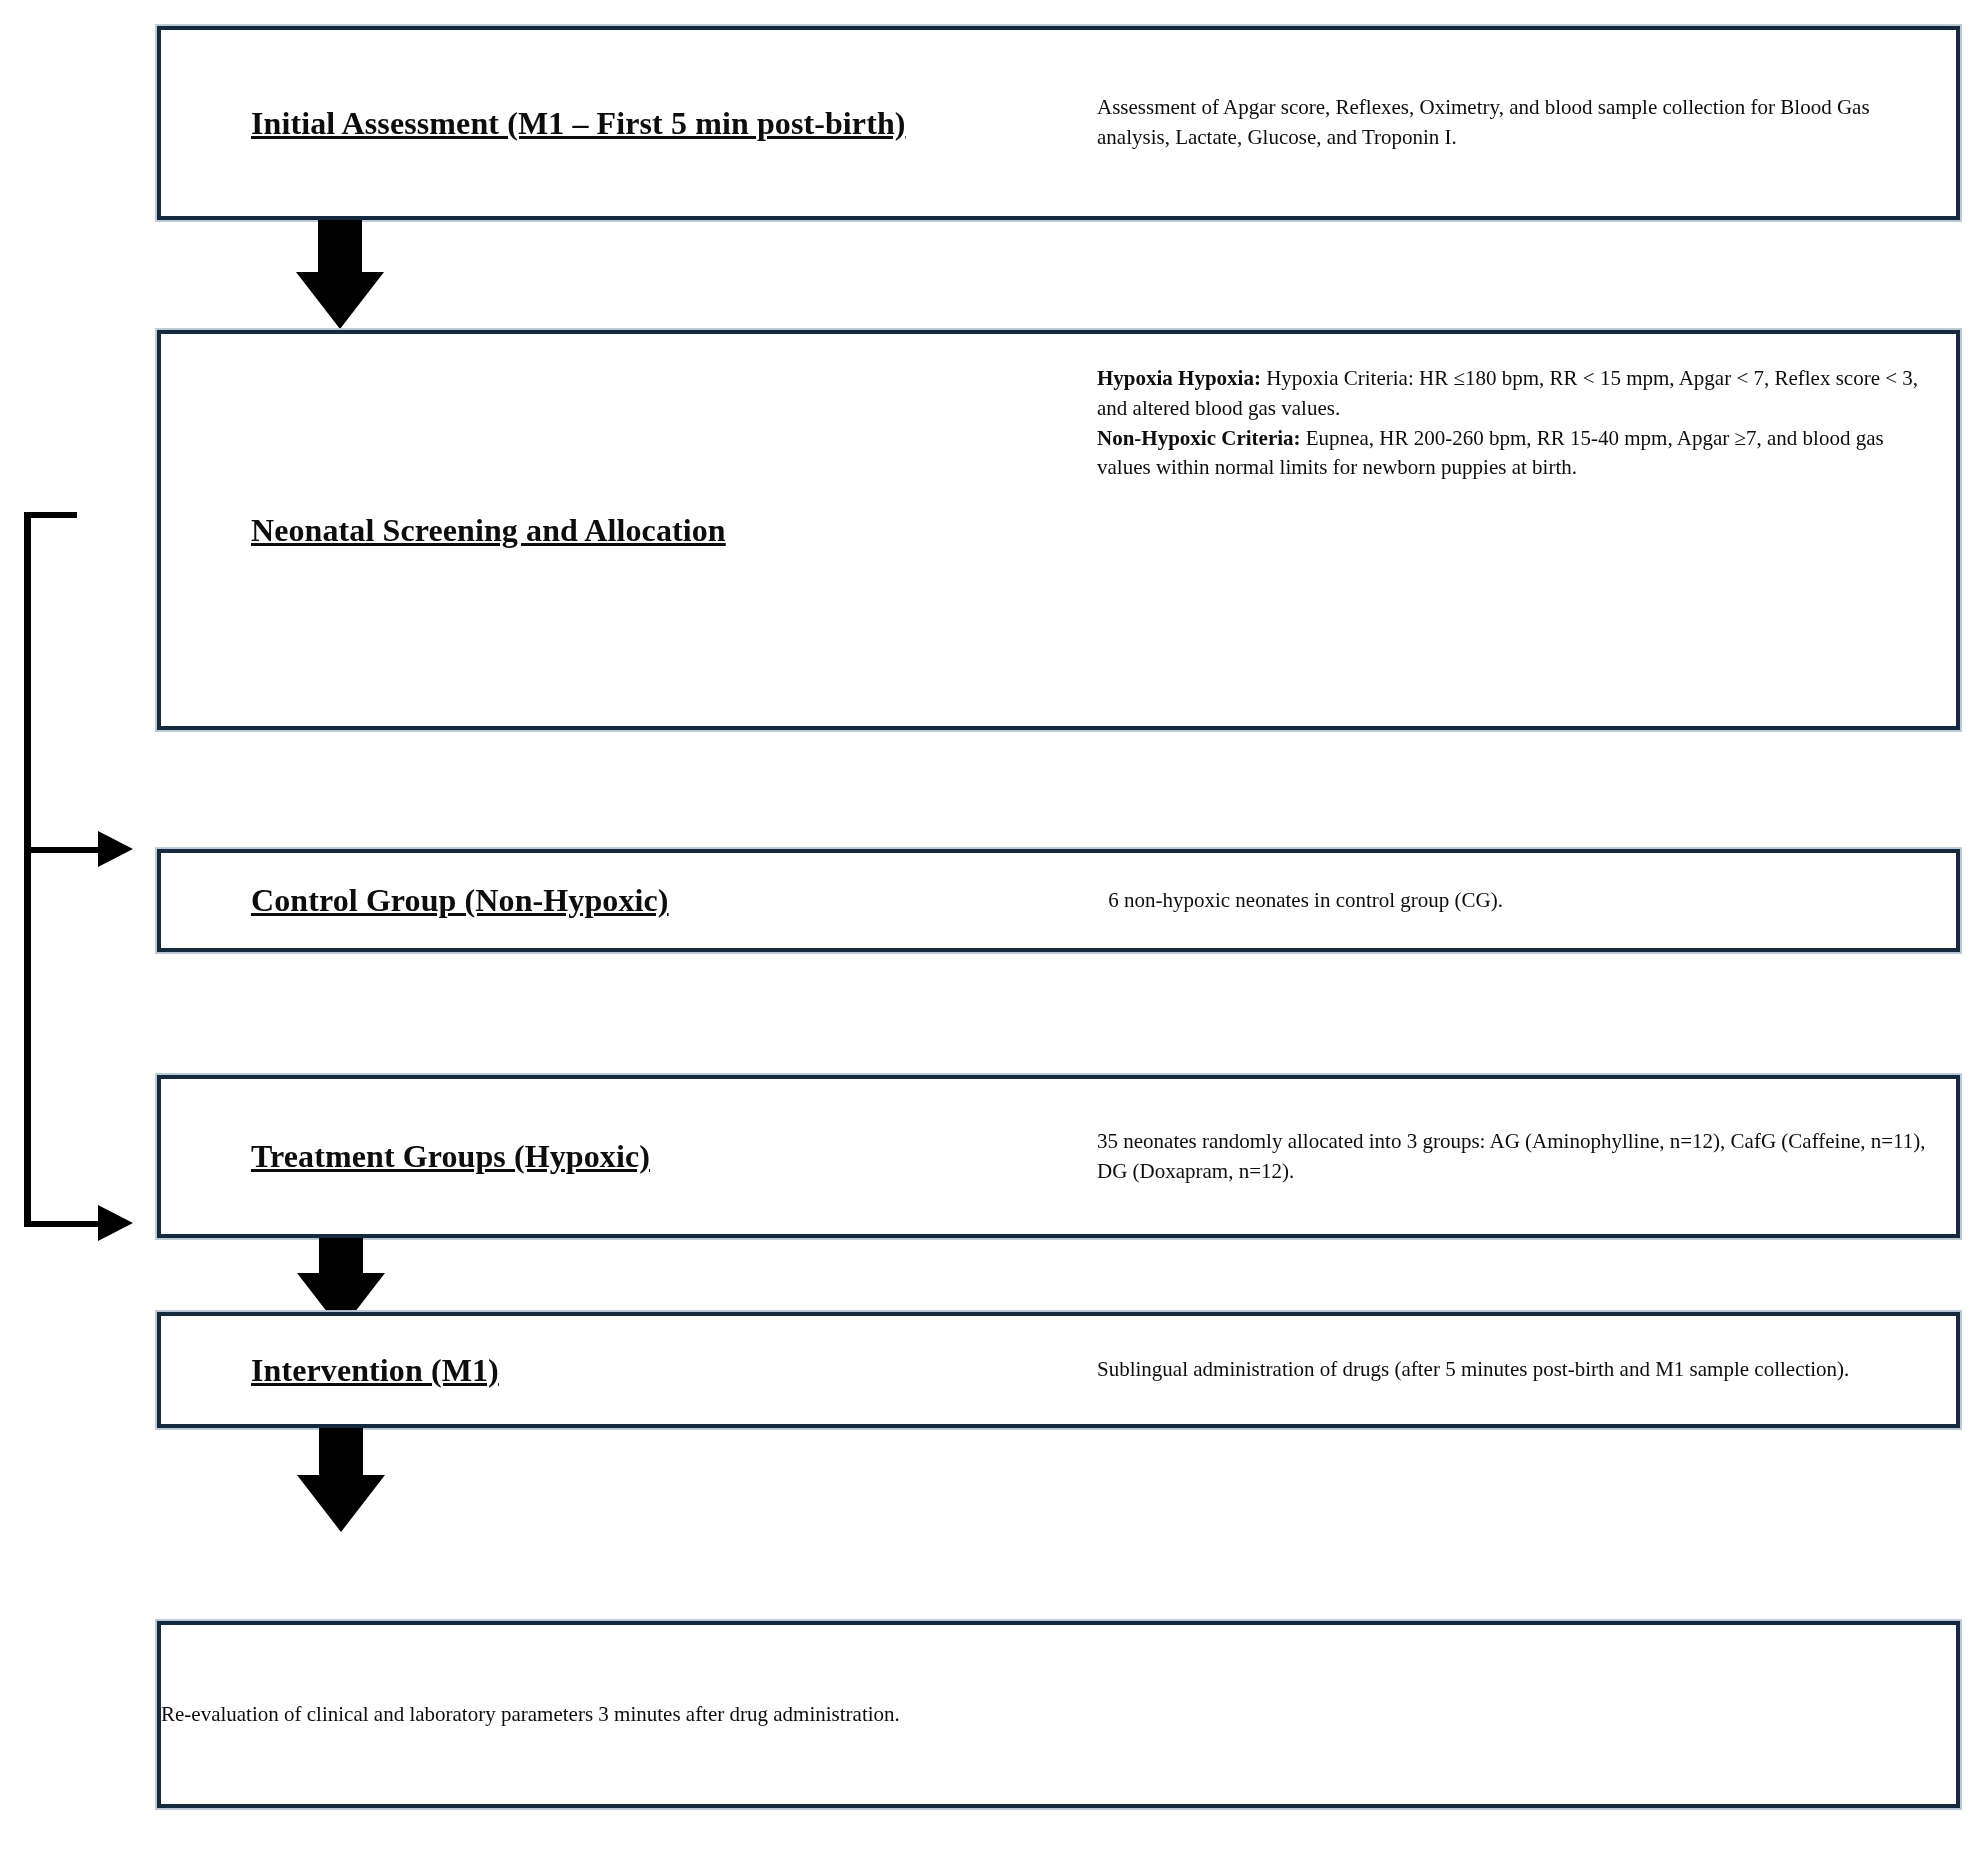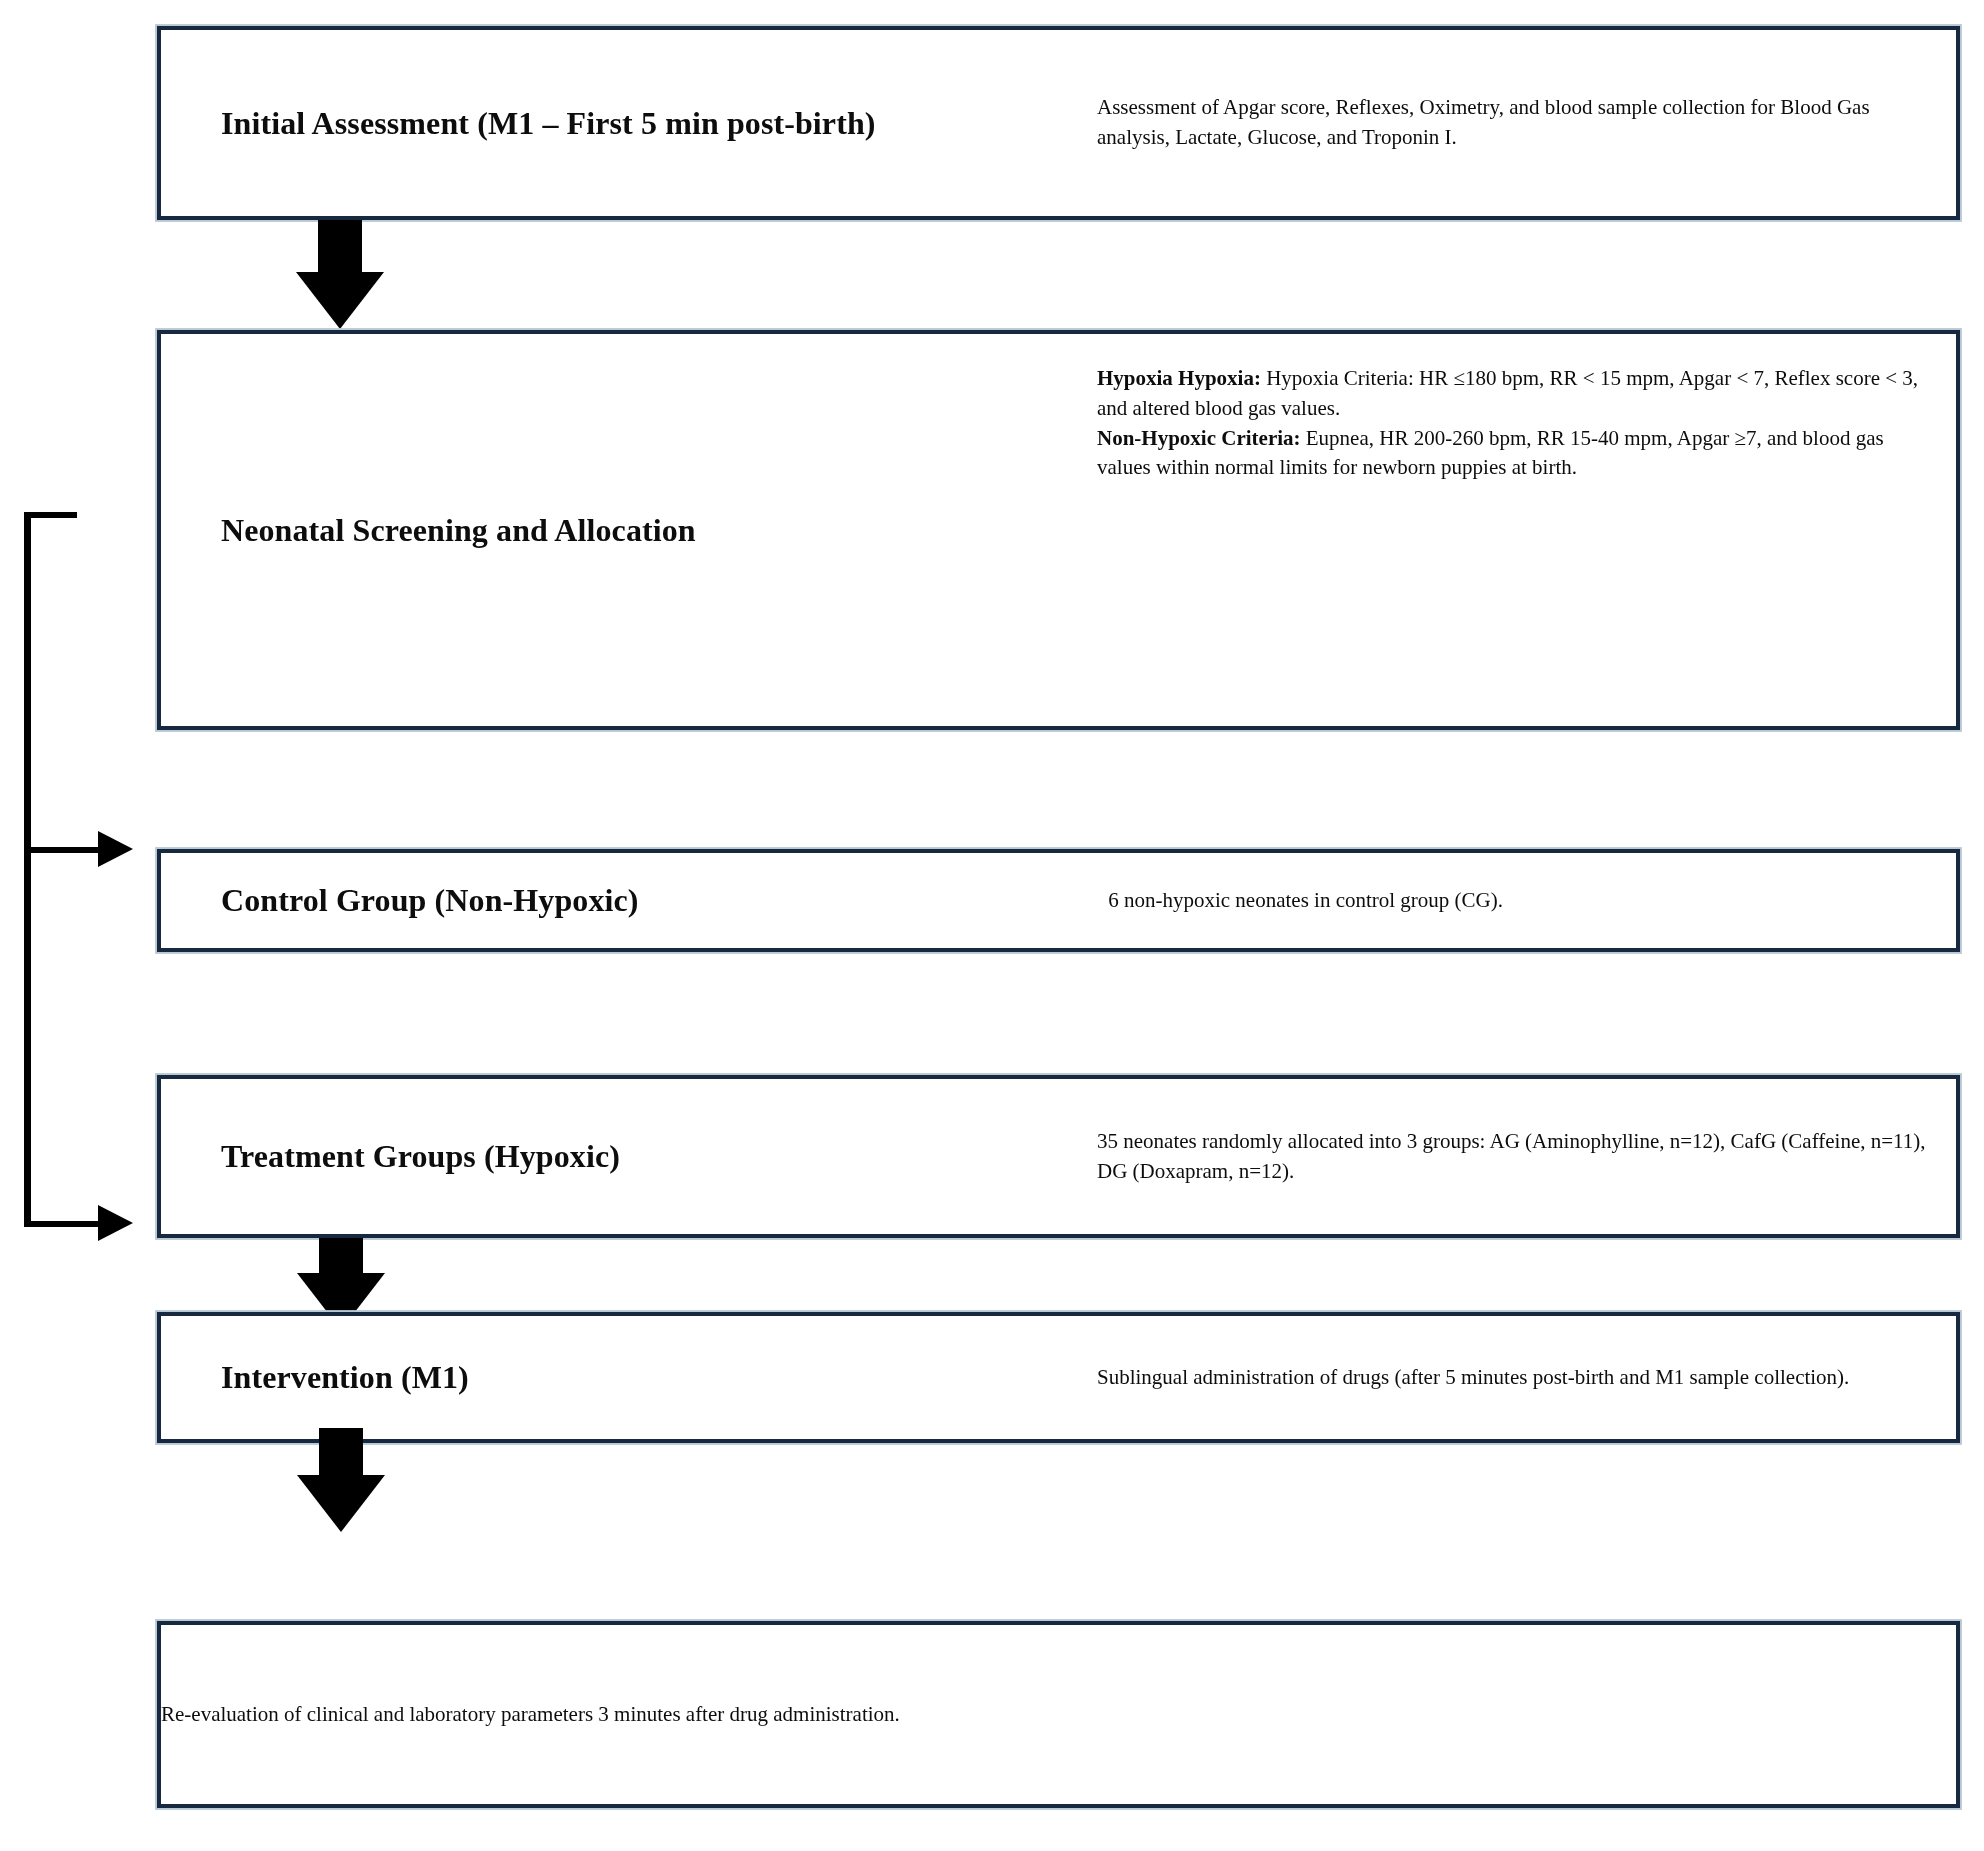--- a/index.html
+++ b/index.html
@@ -29,26 +29,27 @@
     box-sizing: border-box;
     background: #ffffff;
     border: 4.4px solid #16293f;
     box-shadow: 0 0 0 1.9px #b9c8d4;
     display: flex;
     align-items: center;
   }
   .box-left {
     box-sizing: border-box;
     width: 936px;
-    padding-left: 60px;
+    padding-left: 90px;
     padding-right: 15px;
     font-weight: bold;
     font-size: 32px;
     line-height: 1.26;
     letter-spacing: 0.1px;
+    text-decoration: underline;
   }
   .box-right {
     box-sizing: border-box;
     flex: 1;
     padding-right: 25px;
     font-size: 21px;
     line-height: 1.42;
   }
   .box-right p {
     margin: 0;
@@ -143,21 +144,21 @@
     <div class="box-right">
       <p>35 neonates randomly allocated into 3 groups: AG (Aminophylline, n=12), CafG (Caffeine, n=11), DG (Doxapram, n=12).</p>
     </div>
   </div>
 
   <div class="block-arrow" style="left:297px; top:1238px; width:88px; height:75px;">
     <div class="shaft" style="height:39px;"></div>
     <div class="head" style="top:35px;"></div>
   </div>
 
-  <div class="flow-box" style="left:157px; top:1312px; width:1803px; height:131px;">
+  <div class="flow-box" style="left:157px; top:1312px; width:1803px; height:116px;">
     <div class="box-left">Intervention (M1)</div>
     <div class="box-right">
       <p>Sublingual administration of drugs (after 5 minutes post-birth and M1 sample collection).</p>
     </div>
   </div>
 
   <div class="block-arrow" style="left:297px; top:1428px; width:88px; height:103px;">
     <div class="shaft" style="height:51px;"></div>
     <div class="head" style="top:47px;"></div>
   </div>

